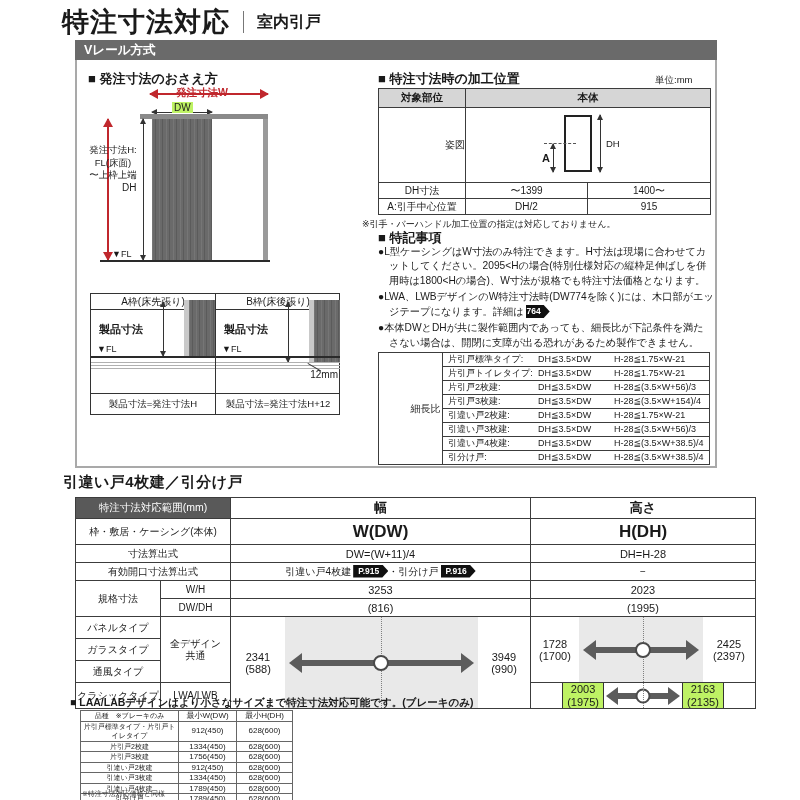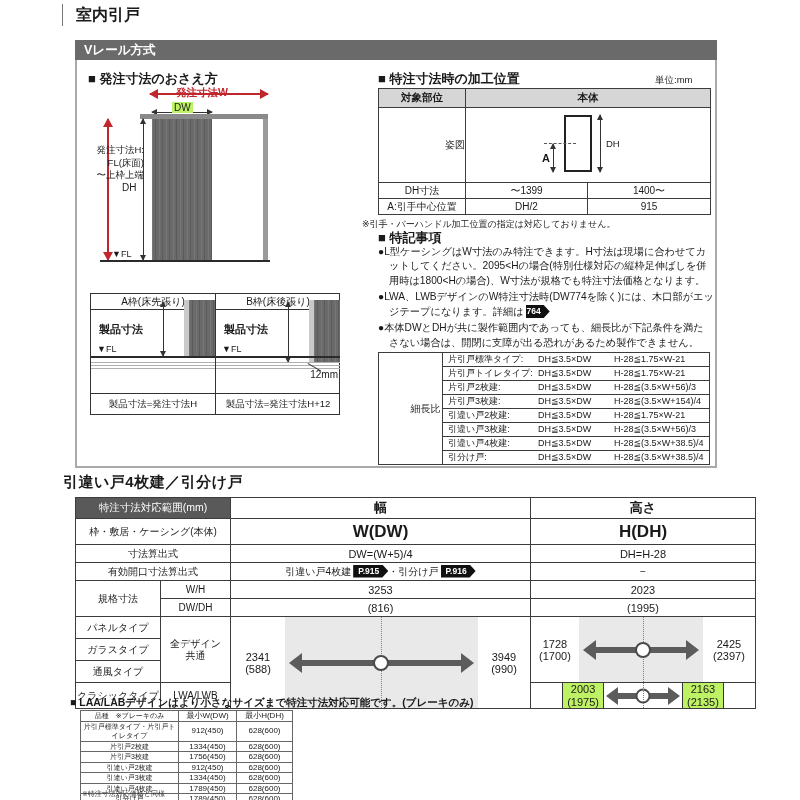--- a/index.html
+++ b/index.html
@@ -31,21 +31,21 @@
   .varrow::before{content:"";position:absolute;top:-1px;left:-6px;border-left:5px solid transparent;border-right:5px solid transparent;border-bottom:9px solid currentColor;}
   .varrow::after{content:"";position:absolute;bottom:-1px;left:-6px;border-left:5px solid transparent;border-right:5px solid transparent;border-top:9px solid currentColor;}
   .varrow.thin{border-left-width:1px;}
   .varrow.thin::before{left:-4px;border-left-width:3px;border-right-width:3px;border-bottom-width:6px;}
   .varrow.thin::after{left:-4px;border-left-width:3px;border-right-width:3px;border-top-width:6px;}
   .red{color:#c0272d;}
   .blk{color:#333;}
 
   .wood{background:#6a6a6a;background-image:repeating-linear-gradient(90deg,rgba(255,255,255,.08) 0 1px,transparent 1px 3px,rgba(0,0,0,.14) 3px 4px,transparent 4px 7px);}
 
-  .small-lb{position:absolute;font-size:9.5px;line-height:1.32;text-align:right;}
+  .small-lb{position:absolute;font-size:9.5px;line-height:1.32;text-align:center;}
 
   
   .panels{position:absolute;left:90px;top:293px;width:250px;height:122px;border:1px solid #333;box-sizing:border-box;background:#fff;}
   .pan{position:absolute;top:0;bottom:0;width:124px;}
   .pan.pb{left:124px;border-left:1px solid #333;}
   .pan .pttl{height:15px;line-height:15px;border-bottom:1px solid #333;font-size:10px;text-align:center;}
   .pan .pdraw{position:absolute;top:6px;left:0;right:0;height:84px;}
   .pan .pcap{position:absolute;left:0;right:0;bottom:0;height:20px;line-height:20px;border-top:1px solid #333;font-size:9.5px;text-align:center;}
   .floorln{position:absolute;left:0;right:0;top:56px;height:2px;background:#2a2a2a;}
   .subln{position:absolute;left:0;right:0;height:1px;background:#b0b0b0;}
@@ -112,20 +112,21 @@
   .stable td{border:1px solid #666;height:9.5px;line-height:9.5px;padding:0 1px;}
   .stable .sc0{font-size:7px;text-align:center;}
   .snote{position:absolute;left:82px;top:789px;font-size:7px;color:#333;}
 </style>
 </head>
 <body>
 
 <div class="page">
 
   <div class="hdr">
+    <span class="ttl">特注寸法対応</span>
     <span class="sep"></span>
     <span class="sub">室内引戸</span>
   </div>
 
   <div class="vbar">Vレール方式</div>
   <div class="vbox"></div>
 
   <div class="h13" style="left:88px;top:70px;">■ 発注寸法のおさえ方</div>
   <div>
     <div class="harrow red" style="left:150px;top:93px;width:118px;"></div>
@@ -278,21 +279,21 @@
       <td class="colhd">幅</td>
       <td class="colhd">高さ</td>
     </tr>
     <tr class="r25">
       <td colspan="2">枠・敷居・ケーシング(本体)</td>
       <td class="bigval">W(DW)</td>
       <td class="bigval">H(DH)</td>
     </tr>
     <tr class="r17">
       <td colspan="2">寸法算出式</td>
-      <td class="frm">DW=(W+5)/4</td>
+      <td class="frm">DW=(W+11)/4</td>
       <td class="frm">DH=H-28</td>
     </tr>
     <tr class="r17">
       <td colspan="2">有効開口寸法算出式</td>
       <td>
         <span>引違い戸4枚建</span><span class="pbad">P.915</span><span>・引分け戸</span><span class="pbad">P.916</span>
       </td>
       <td>−</td>
     </tr>
     <tr class="r17">

